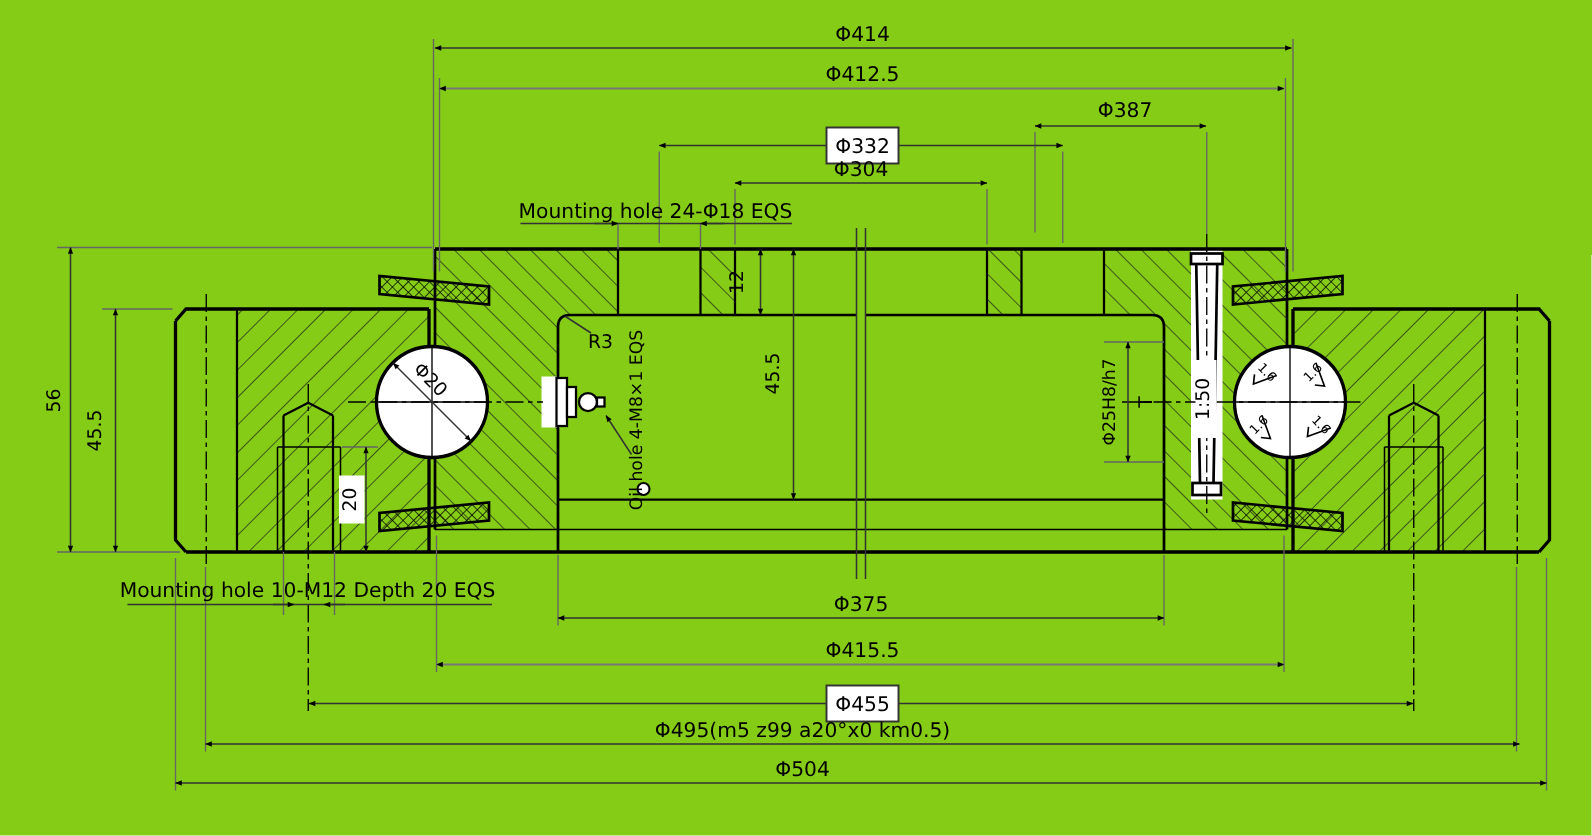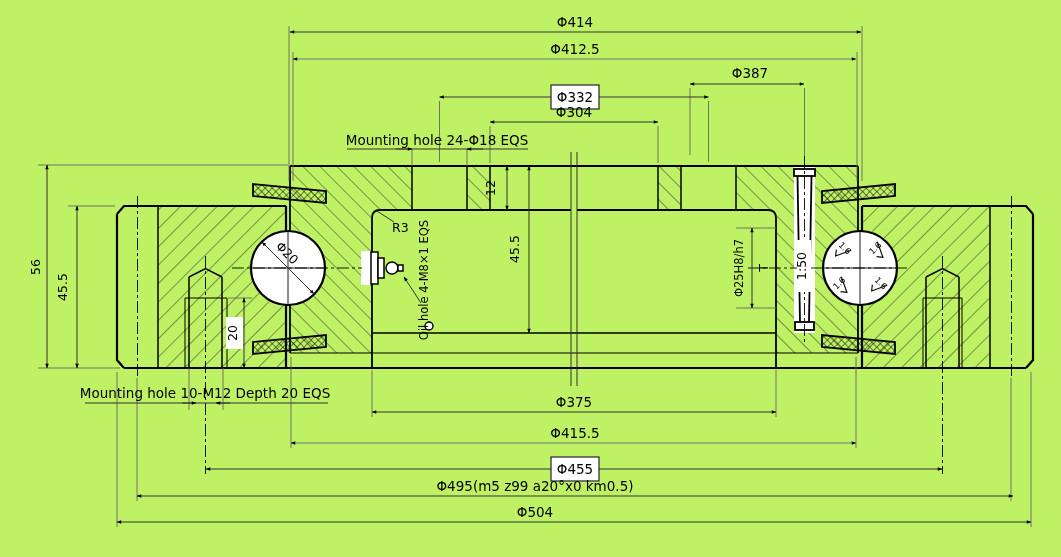--- a/index.html
+++ b/index.html
@@ -1,16 +1,16 @@
 <!DOCTYPE html>
 <html><head>
 <meta charset="utf-8">
 <style>
   html,body{margin:0;padding:0;background:#ffffff;}
-  #stage{position:relative;width:1061px;height:557px;background:#bef264;overflow:hidden;
+  #stage{position:relative;width:1061px;height:557px;background:#84cc16;overflow:hidden;
          font-family:"DejaVu Sans","Liberation Sans",sans-serif;}
   svg{position:absolute;inset:0;}
   text{fill:#000;font-family:"DejaVu Sans","Liberation Sans",sans-serif;}
   .t{font-size:13.5px;}
   .ts{font-size:12.5px;}
   .tx{font-size:11.5px;}
   .tf{font-size:8.5px;}
   .dim{stroke:#333;stroke-width:1;fill:none;}
   .dimg{stroke:#777;stroke-width:1.2;fill:none;}
   .ext{stroke:#666;stroke-width:0.9;fill:none;}

